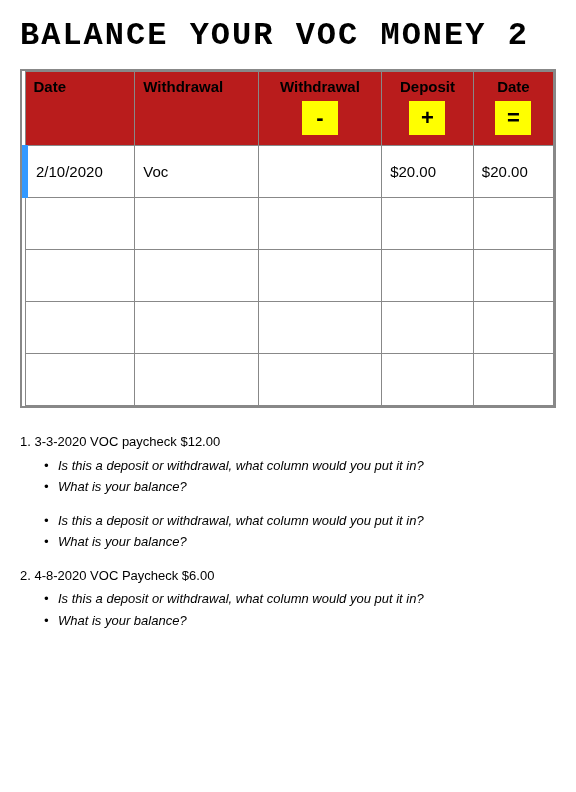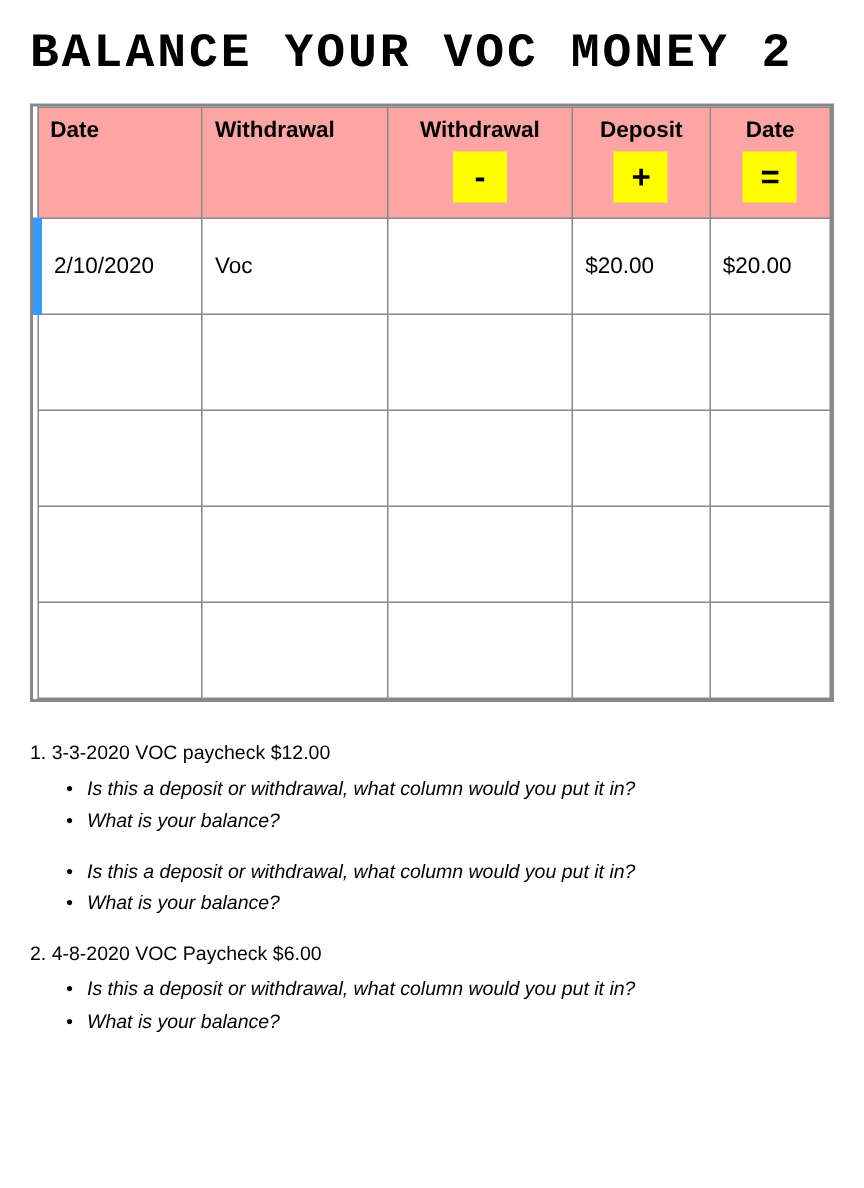--- a/index.html
+++ b/index.html
@@ -36,21 +36,21 @@
       border-collapse: collapse;
     }
 
     th, td {
       border: 1px solid #888;
       padding: 6px 8px;
       vertical-align: top;
     }
 
     .header-row th {
-      background: #fca5a5;
+      background: #b91c1c;
       font-weight: bold;
       font-size: 15px;
       text-align: left;
       vertical-align: top;
     }
 
     .header-row th.col-withdrawal,
     .header-row th.col-deposit,
     .header-row th.col-total {
       text-align: center;
@@ -68,21 +68,21 @@
     }
 
     .symbol-wrapper {
       display: flex;
       justify-content: center;
       align-items: center;
       padding: 2px 0 4px 0;
     }
 
     .data-row td {
-      height: 64px;
+      height: 52px;
       font-size: 15px;
       vertical-align: middle;
     }
 
     .data-row td.col-date {
       font-size: 15px;
     }
 
     .directions-section {
       margin-top: 8px;

